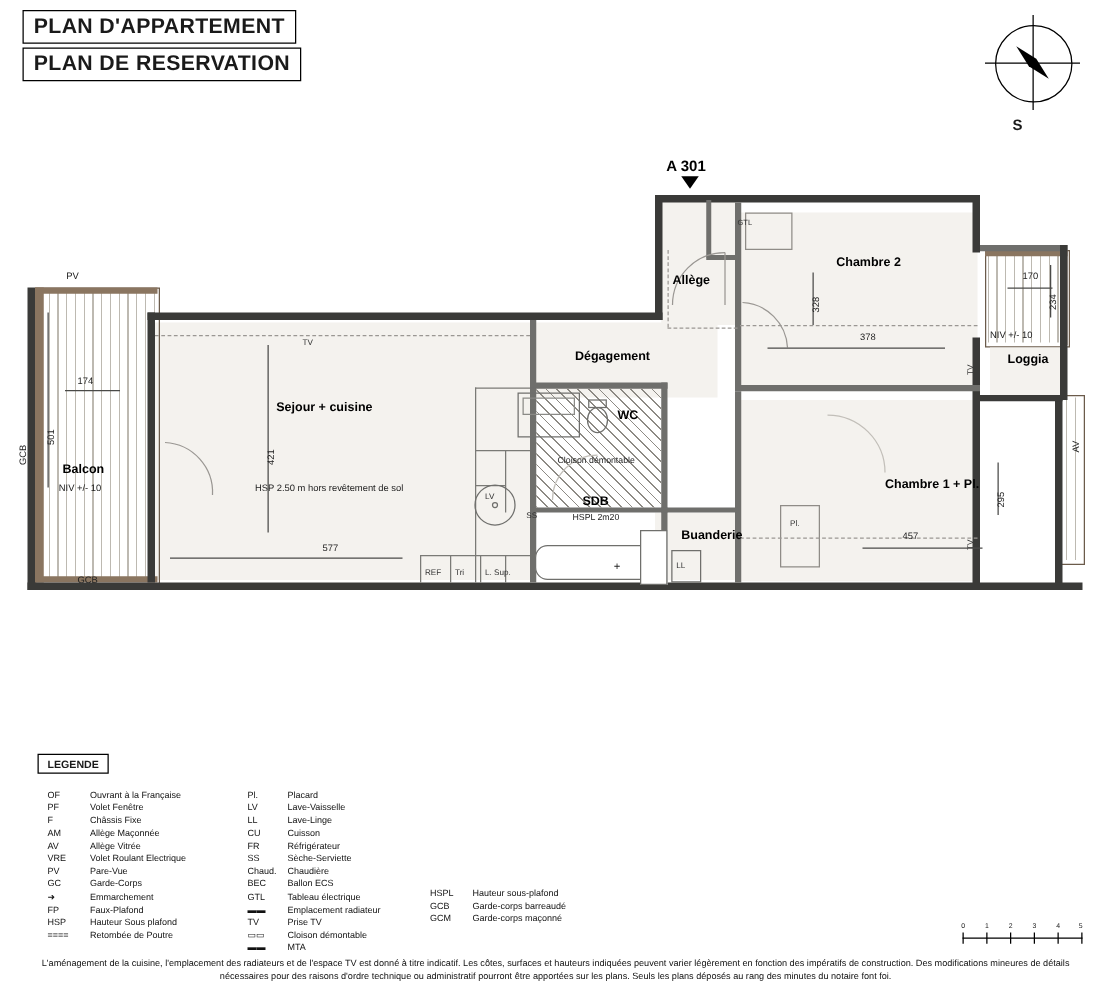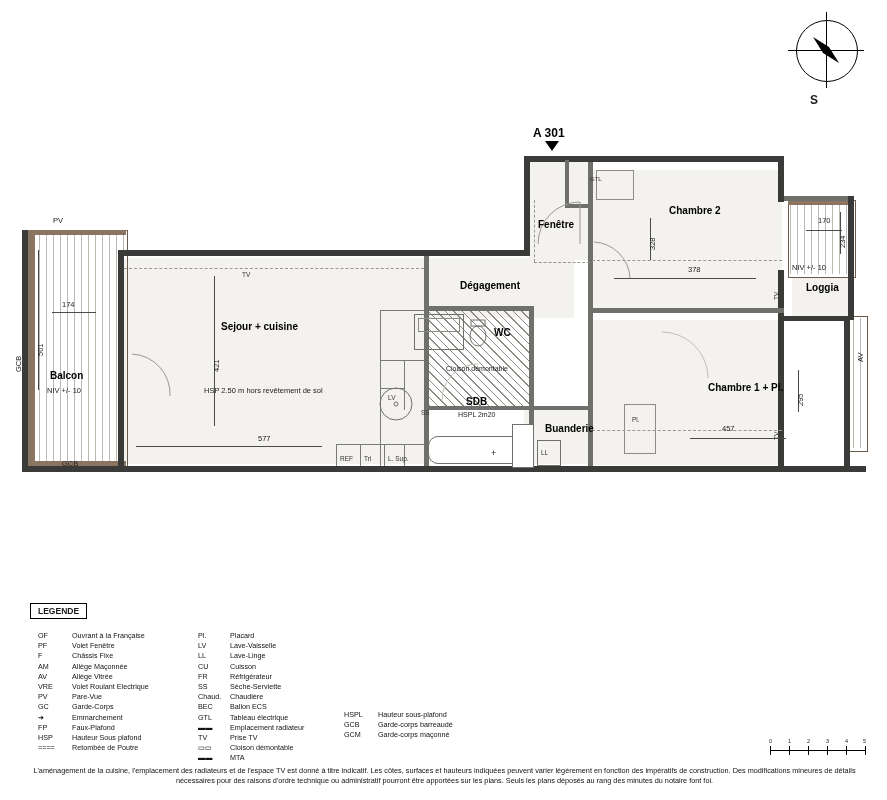--- a/index.html
+++ b/index.html
@@ -74,20 +74,24 @@
   .ruler{position:absolute;left:770px;top:742px;width:96px;height:16px;}
   .ruler .bar{position:absolute;left:0;top:8px;width:96px;height:1px;background:#000;}
   .ruler .tk{position:absolute;top:4px;width:1px;height:9px;background:#000;}
   .ruler .num{position:absolute;top:-4px;font-size:5.5px;}
 </style>
 </head>
 <body>
 
 <div class="page">
 
+  <div class="title-block">
+    <div class="title-line">PLAN D'APPARTEMENT</div><br>
+    <div class="title-line">PLAN DE RESERVATION</div>
+  </div>
 
   <div class="compass">
     <div class="ring"></div>
     <div class="v"></div>
     <div class="h"></div>
     <svg class="needle" viewBox="0 0 54 54">
       <polygon points="27,2 33,27 27,52 21,27" fill="#000" opacity="0"></polygon>
       <polygon points="14,14 30,24 40,40 24,30" fill="#000"></polygon>
     </svg>
   </div>
@@ -207,21 +211,21 @@
     <svg style="position:absolute;left:592px;top:240px;width:40px;height:40px;" viewBox="0 0 40 40">
       <path d="M2 2 A38 38 0 0 1 38 38" fill="none" stroke="#9a9793" stroke-width="1"></path>
     </svg>
     <svg style="position:absolute;left:660px;top:330px;width:50px;height:50px;" viewBox="0 0 50 50">
       <path d="M2 2 A46 46 0 0 1 48 48" fill="none" stroke="#c2bfb9" stroke-width="1"></path>
     </svg>
     <svg style="position:absolute;left:440px;top:362px;width:40px;height:40px;" viewBox="0 0 40 40">
       <path d="M2 38 A36 36 0 0 1 38 2" fill="none" stroke="#c2bfb9" stroke-width="1"></path>
     </svg>
 
-    <div class="lbl-b" style="left:538px;top:219px;">Fenêtre</div>
+    <div class="lbl-b" style="left:538px;top:219px;">Allège</div>
     <div class="lbl-b" style="left:669px;top:205px;">Chambre 2</div>
     <div class="lbl-b" style="left:806px;top:282px;">Loggia</div>
     <div class="lbl-b" style="left:460px;top:280px;">Dégagement</div>
     <div class="lbl-b" style="left:221px;top:321px;">Sejour + cuisine</div>
     <div class="lbl-b" style="left:494px;top:327px;">WC</div>
     <div class="lbl-b" style="left:466px;top:396px;">SDB</div>
     <div class="lbl-b" style="left:545px;top:423px;">Buanderie</div>
     <div class="lbl-b" style="left:708px;top:382px;">Chambre 1 + Pl.</div>
     <div class="lbl-b" style="left:50px;top:370px;">Balcon</div>
 

